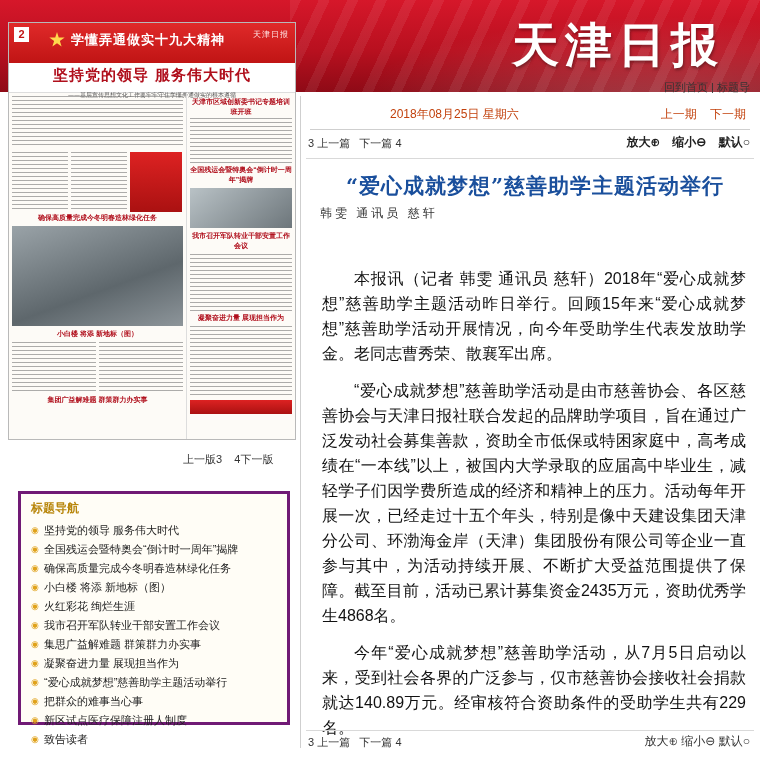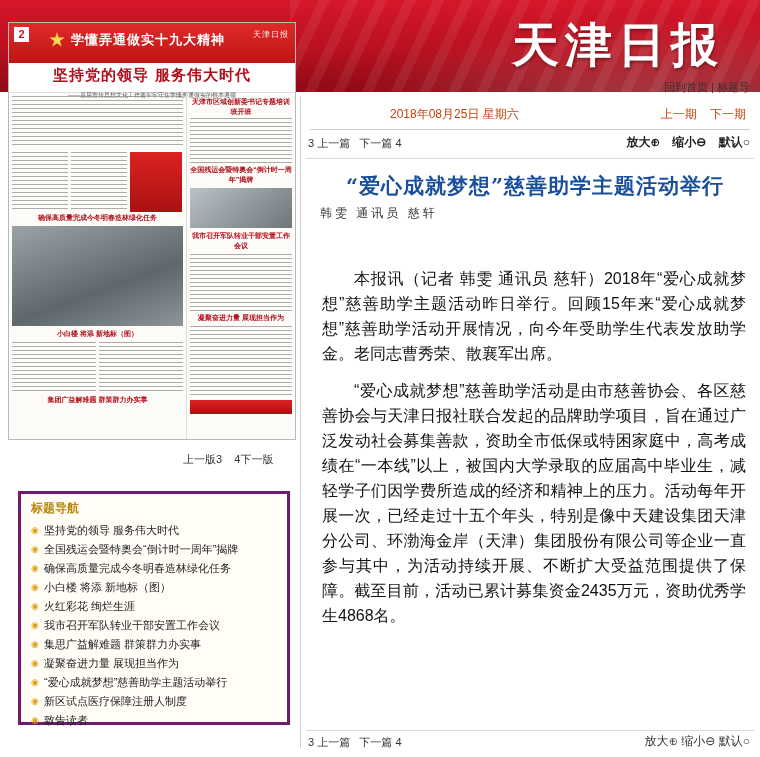--- a/index.html
+++ b/index.html
@@ -223,20 +223,21 @@
     <ul>
       <li>坚持党的领导 服务伟大时代</li>
       <li>全国残运会暨特奥会“倒计时一周年”揭牌</li>
       <li>确保高质量完成今冬明春造林绿化任务</li>
       <li>小白楼 将添 新地标（图）</li>
       <li>火红彩花 绚烂生涯</li>
       <li>我市召开军队转业干部安置工作会议</li>
       <li>集思广益解难题 群策群力办实事</li>
       <li>凝聚奋进力量 展现担当作为</li>
       <li>“爱心成就梦想”慈善助学主题活动举行</li>
+      <li>把群众的难事当心事</li>
       <li>新区试点医疗保障注册人制度</li>
       <li>致告读者</li>
     </ul>
   </div>
 
   <div class="vdivider"></div>
 
   <div class="datebar">
     <div class="date">2018年08月25日 星期六</div>
     <div class="prevnext">
@@ -259,20 +260,21 @@
       <b><span>默认</span><span>○</span></b>
     </span>
   </div>
   <div class="hr-thin" style="top:158px;"></div>
 
   <div class="headline">“爱心成就梦想”慈善助学主题活动举行</div>
   <div class="byline">韩雯 通讯员 慈轩</div>
   <div class="article">
     <p>本报讯（记者 韩雯 通讯员 慈轩）2018年“爱心成就梦想”慈善助学主题活动昨日举行。回顾15年来“爱心成就梦想”慈善助学活动开展情况，向今年受助学生代表发放助学金。老同志曹秀荣、散襄军出席。</p>
     <p>“爱心成就梦想”慈善助学活动是由市慈善协会、各区慈善协会与天津日报社联合发起的品牌助学项目，旨在通过广泛发动社会募集善款，资助全市低保或特困家庭中，高考成绩在“一本线”以上，被国内大学录取的应届高中毕业生，减轻学子们因学费所造成的经济和精神上的压力。活动每年开展一次，已经走过十五个年头，特别是像中天建设集团天津分公司、环渤海金岸（天津）集团股份有限公司等企业一直参与其中，为活动持续开展、不断扩大受益范围提供了保障。截至目前，活动已累计募集资金2435万元，资助优秀学生4868名。</p>
+    <p>今年“爱心成就梦想”慈善助学活动，从7月5日启动以来，受到社会各界的广泛参与，仅市慈善协会接收社会捐款就达140.89万元。经审核符合资助条件的受助学生共有229名。</p>
   </div>
 
   <div class="bt-line"></div>
   <div class="bottombar">
     <span>3</span>
     <span>上一篇</span>
     &nbsp;
     <span>下一篇</span>
     <span>4</span>
     <span class="right">

